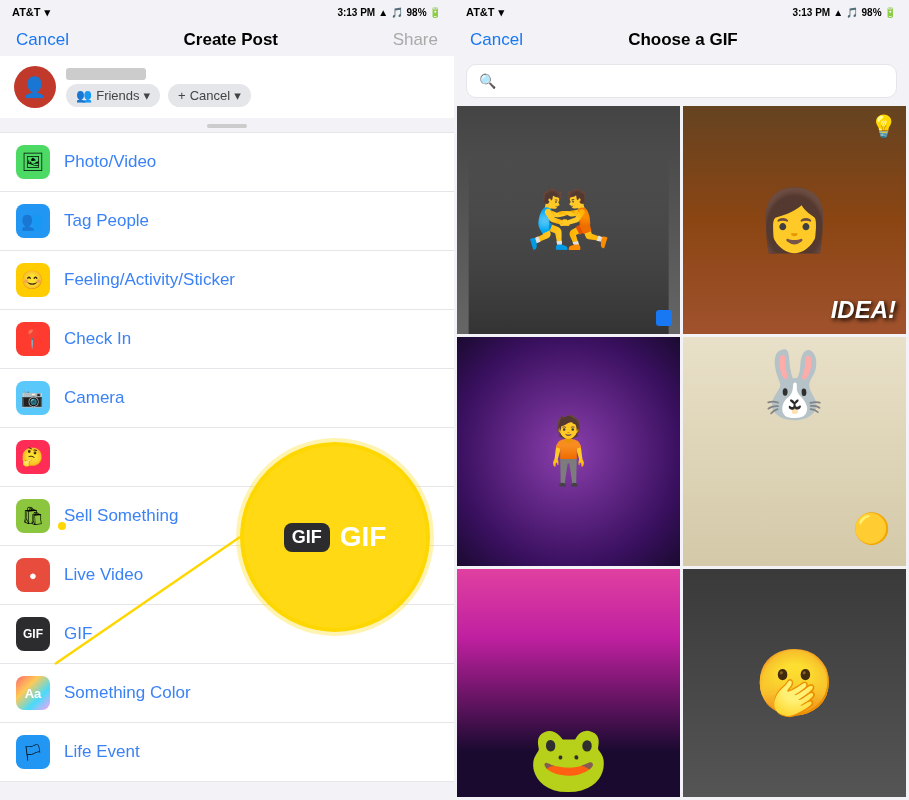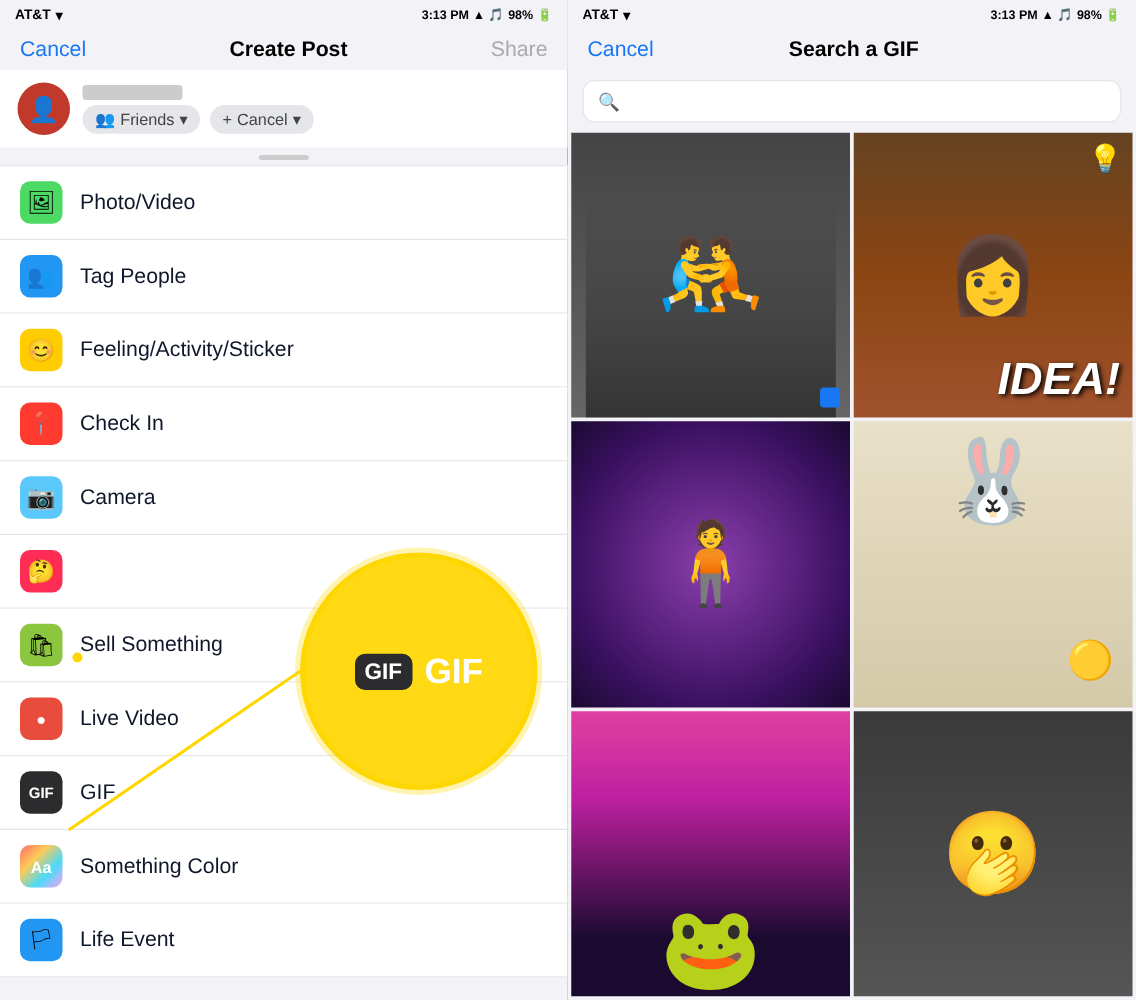--- a/index.html
+++ b/index.html
@@ -135,21 +135,21 @@
       height: 34px;
       border-radius: 8px;
       display: flex;
       align-items: center;
       justify-content: center;
       flex-shrink: 0;
       font-size: 18px;
     }
     .menu-label {
       font-size: 17px;
-      color: #0f172a;
+      color: #3b82f6;
     }
 
     
     .icon-green { background: #4cd964; }
     .icon-blue { background: #2196f3; }
     .icon-yellow { background: #ffcc00; }
     .icon-red { background: #ff3b30; }
     .icon-teal { background: #5ac8fa; }
     .icon-pink { background: #ff2d55; }
     .icon-lime { background: #8cc63f; }
@@ -396,39 +396,39 @@
       <span>3:13 PM</span>
       <span>▲</span>
       <span>🎵</span>
       <span>98%</span>
       <span>🔋</span>
     </div>
   </div>
 
   <div class="right-nav">
     <span class="nav-cancel">Cancel</span>
-    <span class="nav-title">Search a GIF</span>
+    <span class="nav-title">Choose a GIF</span>
     <span style="width:50px;"></span>
   </div>
 
   <div class="search-bar">
     <span class="search-icon-svg">🔍</span>
   </div>
 
   <div class="gif-grid">
 
     <div class="gif-cell gif-cell-1" style="background: linear-gradient(180deg, #444 0%, #666 100%);">
       <div style="position:absolute; bottom:0; left:50%; transform:translateX(-50%); width:90%; height:180px; background: linear-gradient(180deg, transparent 0%, #333 100%);"></div>
       <div style="position:absolute; top:50%; left:50%; transform:translate(-50%,-50%); font-size:70px; line-height:1;">🤼</div>
       <div style="position:absolute; bottom:8px; right:8px; width:16px; height:16px; background:#1877f2; border-radius:3px;"></div>
     </div>
 
     <div class="gif-cell gif-cell-2" style="background: linear-gradient(180deg, #654321 0%, #8B4513 50%, #A0522D 100%); position:relative;">
       <div style="position:absolute; top:8px; right:8px; font-size:22px;">💡</div>
-      <div style="position:absolute; bottom:10px; right:10px; font-size:36px; font-weight:900; font-style:italic; color:#fff; text-shadow:2px 2px 4px #000;">IDEA!</div>
+      <div style="position:absolute; bottom:10px; right:10px; font-size:24px; font-weight:900; font-style:italic; color:#fff; text-shadow:2px 2px 4px #000;">IDEA!</div>
       <div style="position:absolute; top:50%; left:50%; transform:translate(-50%,-50%); font-size:60px;">👩</div>
     </div>
 
     <div class="gif-cell gif-cell-3" style="background: radial-gradient(ellipse at center, #8b3fad 0%, #3a1060 70%, #1a0a30 100%); position:relative;">
       <div style="position:absolute; top:50%; left:50%; transform:translate(-50%,-50%); font-size:65px;">🧍</div>
     </div>
 
     <div class="gif-cell gif-cell-4" style="background: linear-gradient(180deg, #e8e0c8 0%, #d4c9a8 100%); position:relative;">
       <div style="position:absolute; top:10px; left:50%; transform:translateX(-50%); font-size:65px;">🐰</div>
       <div style="position:absolute; bottom:20px; right:15px; font-size:30px;">🟡</div>

